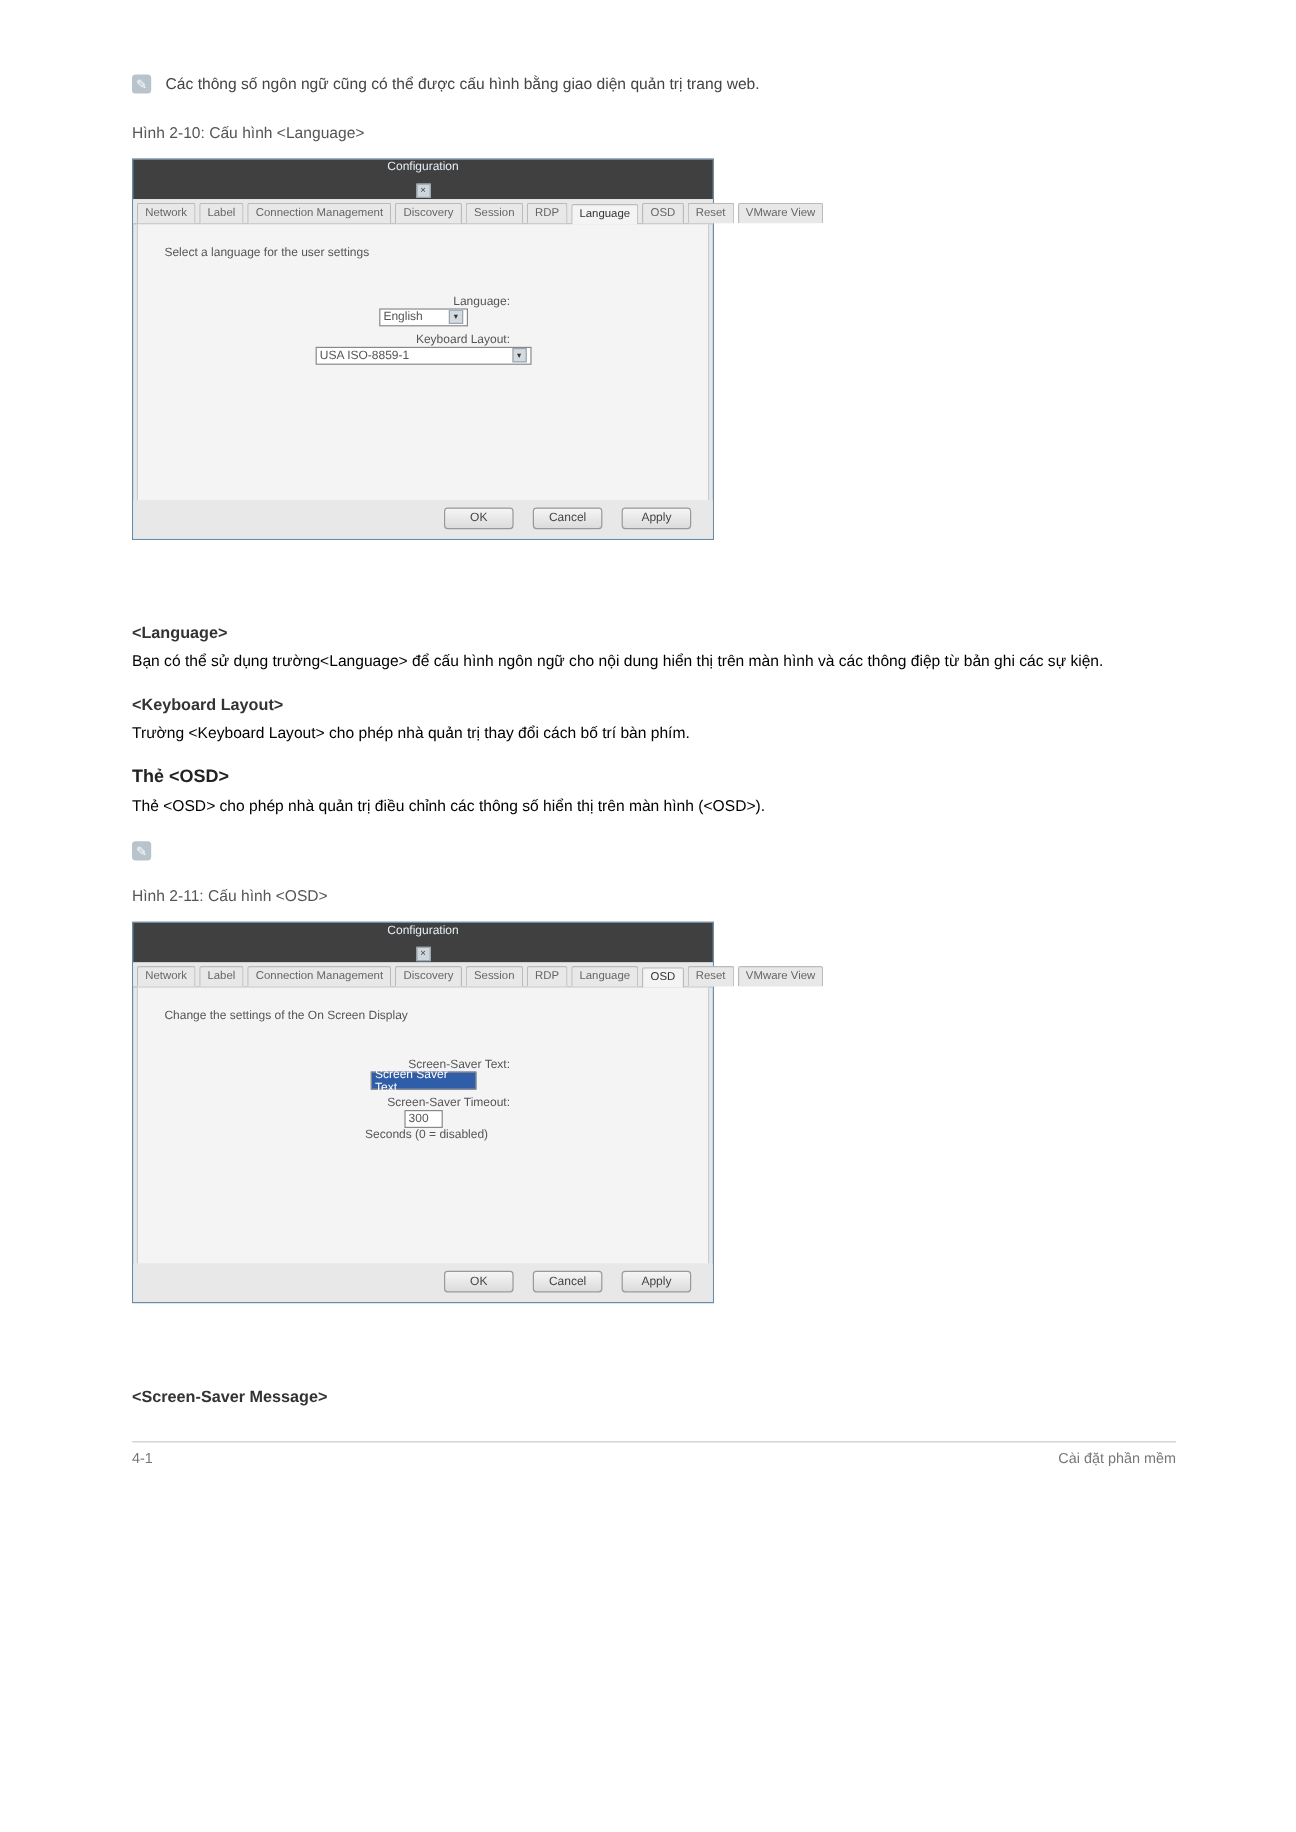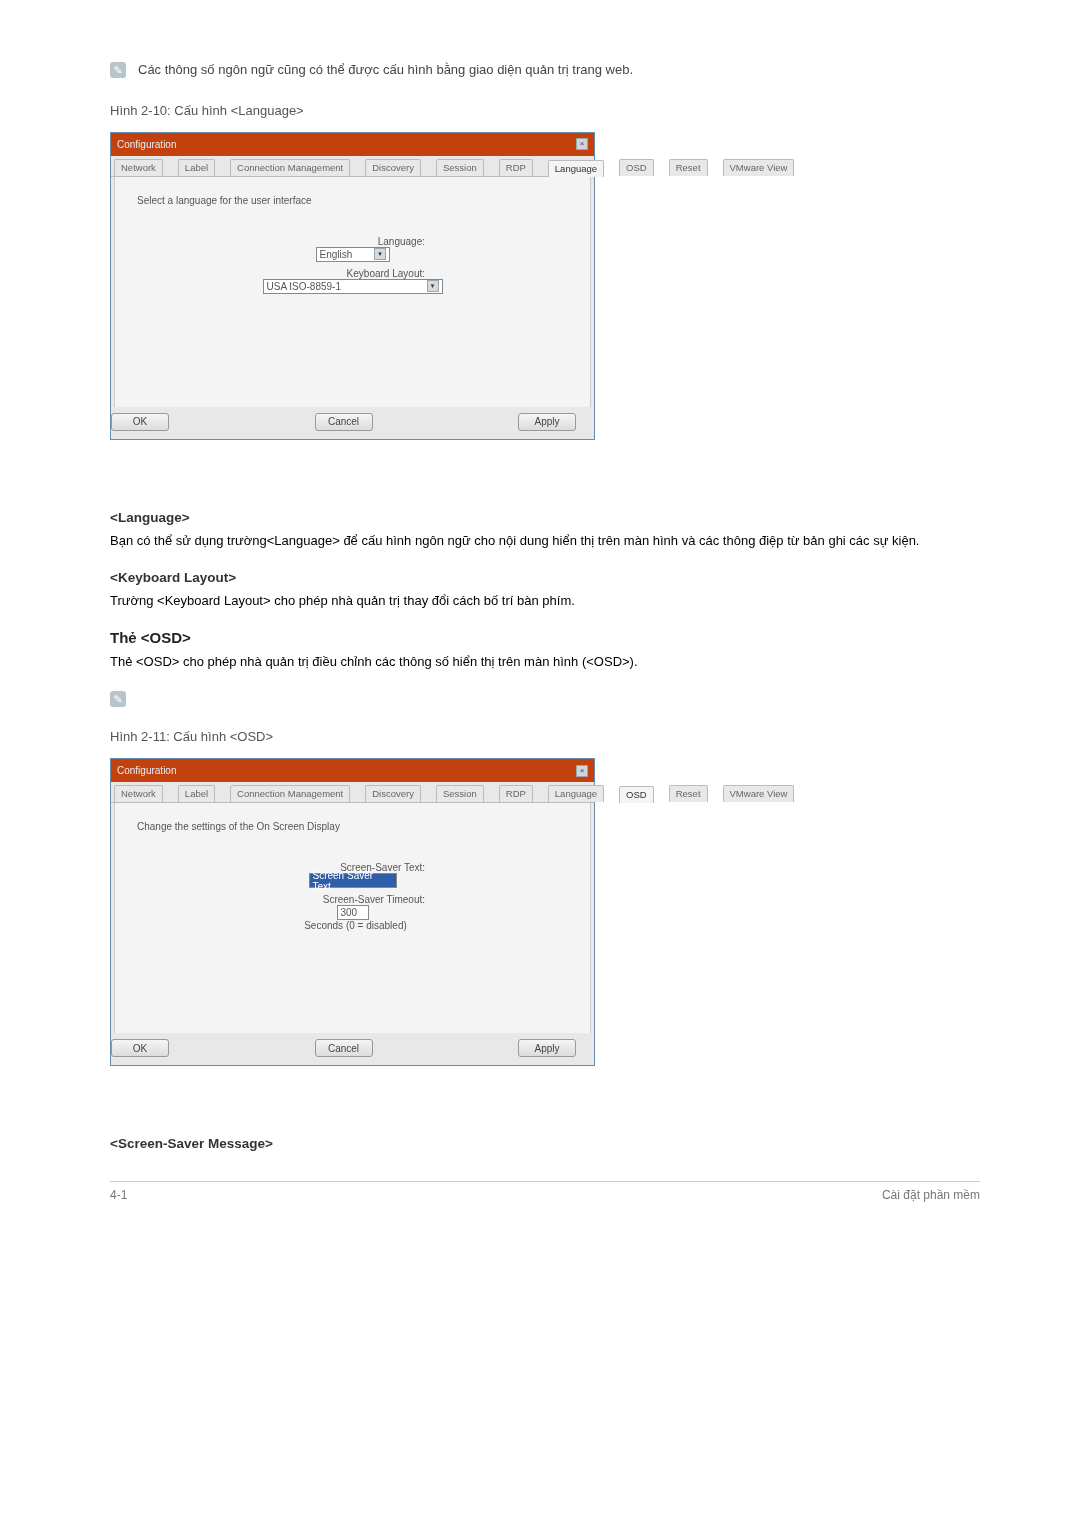--- a/index.html
+++ b/index.html
@@ -24,39 +24,40 @@
   .dialog-wrap { margin-bottom: 70px; }
   .dialog {
     width: 485px;
     border: 1px solid #6a8cab;
     background: #e8e8e8;
     font-size: 10px;
     color: #555;
     position: relative;
   }
   .dialog-title {
-    background: #c2410c;
+    background: #404040;
     color: #e6eef5;
     font-size: 10px;
     padding: 1px 6px;
-    height: 23px;
+    height: 33px;
     display: flex;
     align-items: center;
     justify-content: space-between;
+    flex-direction: column;
   }
   .dialog-close {
     width: 12px; height: 12px; background: #cfd6db; border: 1px solid #98a6b0;
     font-size: 8px; line-height: 10px; text-align: center; color: #444;
     cursor: pointer;
   }
   .tabstrip {
     display: flex;
     border-bottom: 1px solid #bbb;
     padding: 3px 3px 0 3px;
-    gap: 16px;
+    gap: 4px;
     background: #e8e8e8;
   }
   .tab {
     border: 1px solid #bbb;
     border-bottom: none;
     background: #e8e8e8;
     padding: 2px 6px;
     font-size: 9.5px;
     color: #666;
     cursor: pointer;
@@ -90,21 +91,21 @@
   .select .arrow {
     width: 12px; height: 12px; background: #d4dae0; border: 1px solid #9aa6b0;
     display: flex; align-items: center; justify-content: center; font-size: 7px; color: #333;
   }
   .textin {
     border: 1px solid #888; background: #fff; height: 15px; font-size: 10px;
     padding: 0 3px; display: flex; align-items: center;
   }
   .textin.sel { background: #2f5da8; color: #fff; }
   .dialog-footer {
-    display: flex; justify-content: space-between; gap: 16px;
+    display: flex; justify-content: flex-end; gap: 16px;
     padding: 6px 18px 8px 0;
     background: #e8e8e8;
   }
   .dlg-btn {
     min-width: 58px; height: 18px; border: 1px solid #999;
     background: linear-gradient(#f5f5f5,#dcdcdc);
     border-radius: 3px; font-size: 10px; color: #444;
     display: flex; align-items: center; justify-content: center;
     cursor: pointer;
   }
@@ -142,21 +143,21 @@
         <div class="tab">Connection Management</div>
         <div class="tab">Discovery</div>
         <div class="tab">Session</div>
         <div class="tab">RDP</div>
         <div class="tab active">Language</div>
         <div class="tab">OSD</div>
         <div class="tab">Reset</div>
         <div class="tab">VMware View</div>
       </div>
       <div class="dialog-body">
-        <div class="body-text">Select a language for the user interface</div>
+        <div class="body-text">Select a language for the user settings</div>
         <div class="form-row">
           <div class="form-label">Language:</div>
           <div class="select" style="width:74px">
             <span>English</span>
             <span class="arrow">▾</span>
           </div>
         </div>
         <div class="form-row">
           <div class="form-label">Keyboard Layout:</div>
           <div class="select" style="width:180px">

